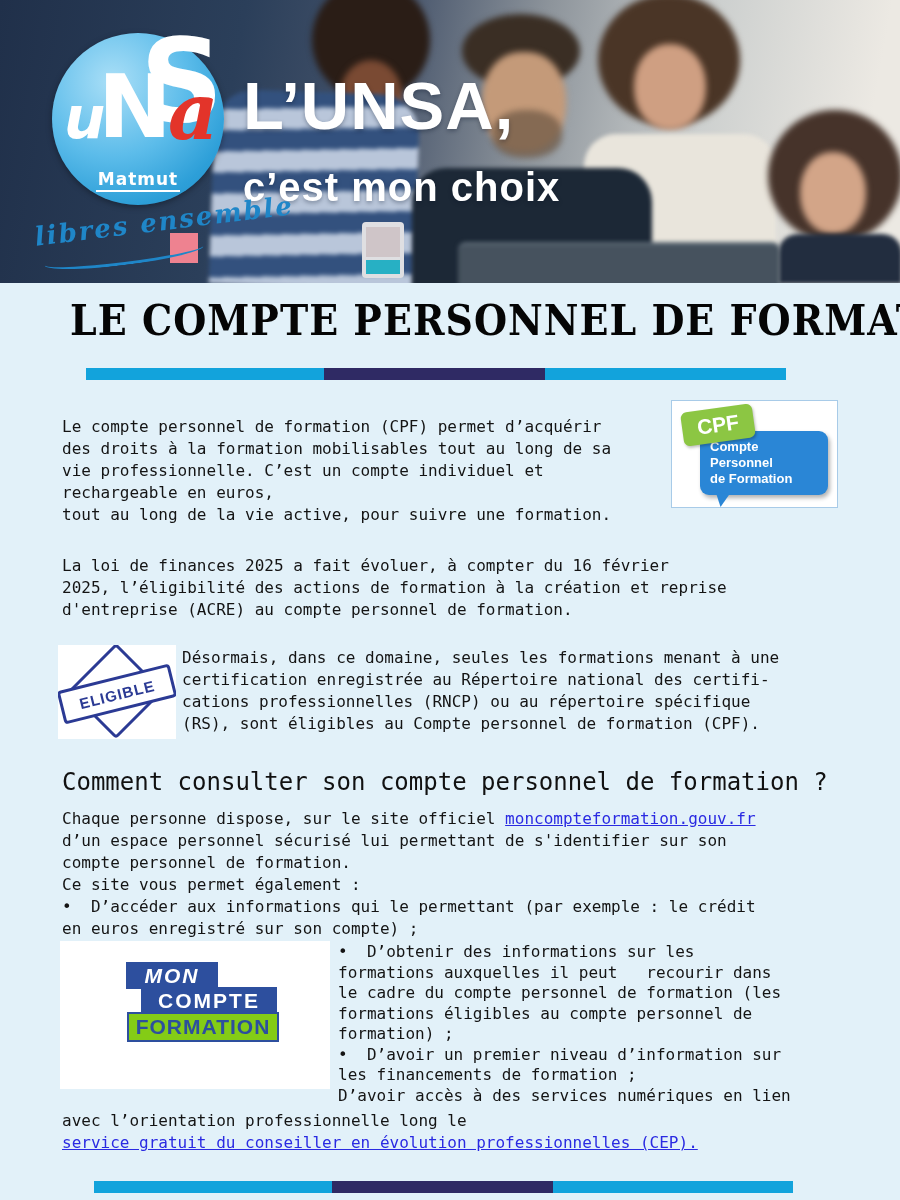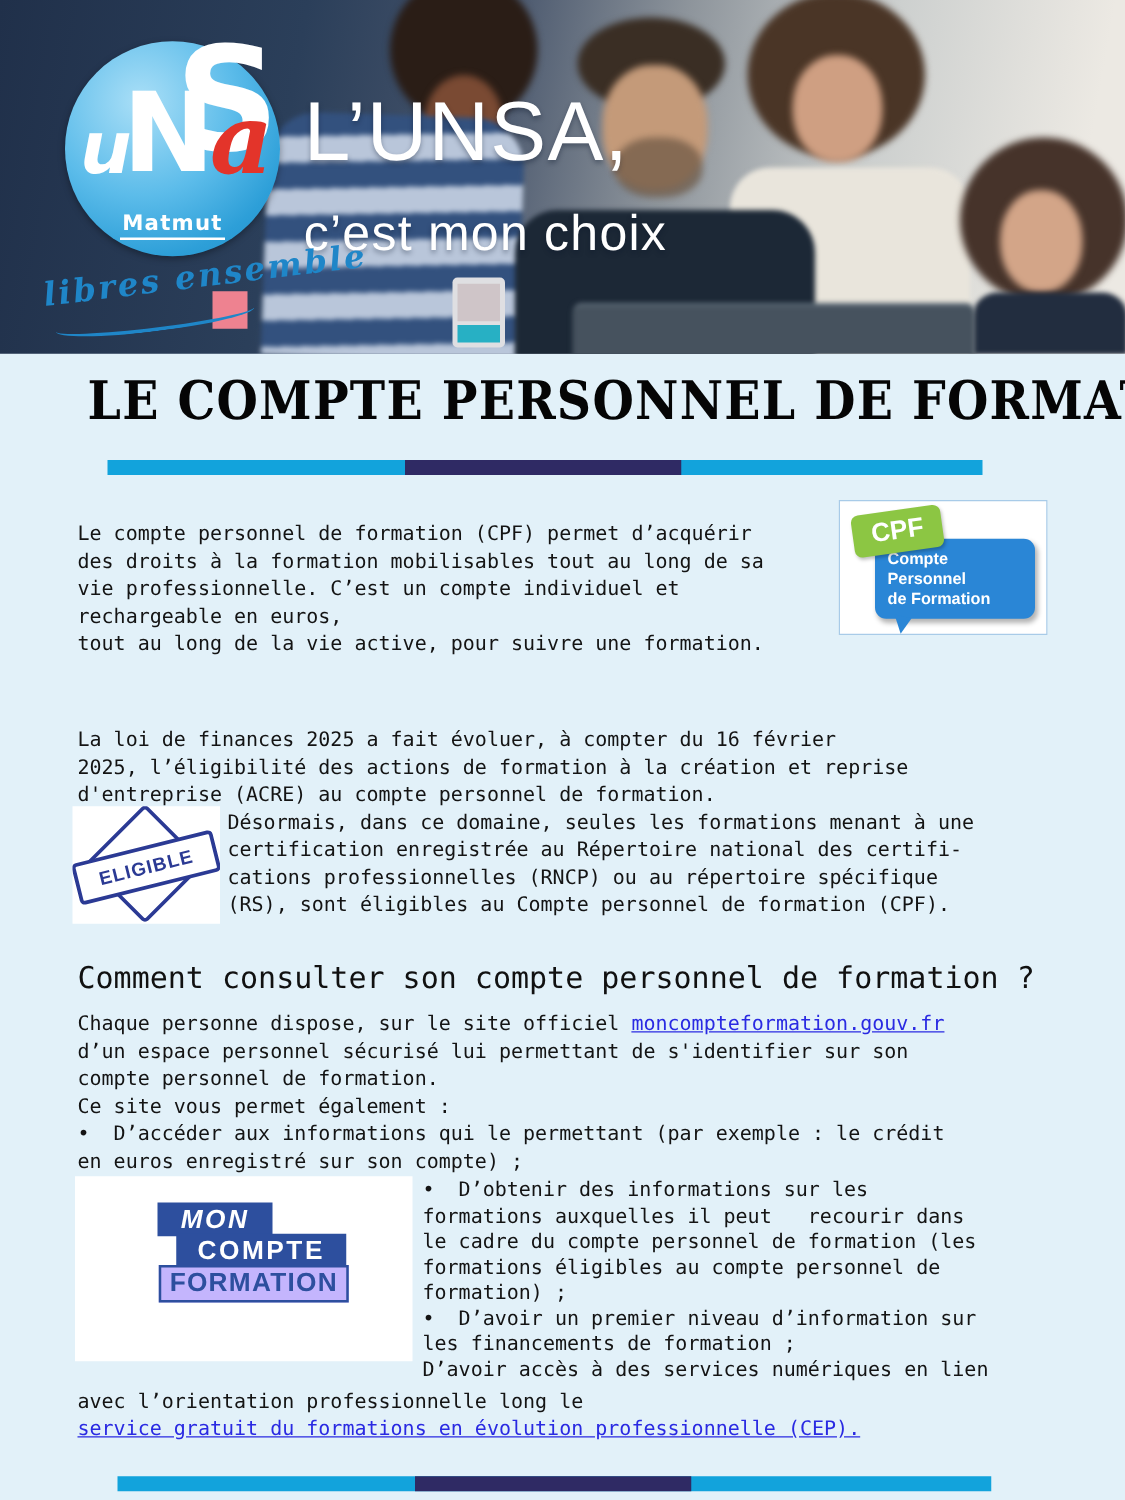--- a/index.html
+++ b/index.html
@@ -25,21 +25,21 @@
   .hair4{left:768px;top:110px;width:134px;height:132px;border-radius:50%;background:#46332a;}
   .face4{left:800px;top:152px;width:66px;height:82px;border-radius:48%;background:#d3a588;}
   .sweater4{left:778px;top:234px;width:124px;height:50px;border-radius:20px 20px 0 0;background:#222d3f;}
   .laptop{left:458px;top:242px;width:322px;height:42px;border-radius:8px 8px 0 0;background:#46525e;border-top:3px solid #5b6874;}
   .note{left:170px;top:233px;width:28px;height:30px;background:#ee8290;}
   .badge{left:362px;top:222px;width:42px;height:56px;background:#dfdfe2;border-radius:4px;}
   .badge-strip{position:absolute;left:4px;bottom:4px;width:34px;height:14px;background:#27b0c4;}
   .badge-top{position:absolute;left:4px;top:5px;width:34px;height:30px;background:#cfc5c8;}
 
   .slogan{position:absolute;left:243px;top:72px;color:#fff;font-family:"Liberation Sans",sans-serif;
-          font-weight:normal;letter-spacing:1px;text-shadow:0 2px 4px rgba(10,20,40,.35);line-height:1;}
+          font-weight:bold;letter-spacing:1px;text-shadow:0 2px 4px rgba(10,20,40,.35);line-height:1;}
   .slogan .l1{font-size:67px;display:block;}
   .slogan .l2{font-size:40px;display:block;margin-top:28px;}
 
   
   .unsa{position:absolute;left:52px;top:33px;width:172px;height:172px;border-radius:50%;
         background:radial-gradient(circle at 35% 28%,#aadff7 0%,#5cbcea 45%,#2d9fd8 75%,#1f8ec9 100%);
         box-shadow:0 2px 6px rgba(0,0,0,.35);}
   .unsa span{position:absolute;color:#fff;font-family:"DejaVu Sans",sans-serif;font-weight:bold;line-height:1;}
   .unsa .lu{left:12px;top:56px;font-size:58px;font-style:italic;}
   .unsa .ln{left:46px;top:30px;font-size:88px;}
@@ -63,21 +63,21 @@
   .bar.b{position:absolute;left:94px;top:1181px;width:699px;height:12px;background:#12a3dc;}
 
   .mono{font-size:16px;line-height:22px;color:#141414;white-space:pre-wrap;}
   .lead-label{font-family:"Liberation Sans",sans-serif;font-weight:bold;font-size:19px;color:#27607f;
               text-shadow:1px 1px 0 #1d3a5f;white-space:normal;}
   a.lnk{color:#2a2ae2;text-decoration:underline;cursor:pointer;text-align:right;}
 
   .intro{left:0;top:400px;width:776px;}
   .intro .p2{margin:16px 0 0 0;}
   .p{margin:0;}
-  .p3{left:0;top:581px;width:776px;}
+  .p3{left:0;top:555px;width:776px;}
 
   
   .cpf-card{float:right;width:165px;height:106px;margin:0 0 2px 12px;background:#fff;
             border:1px solid #a8cbe8;position:relative;}
   .cpf-green{position:absolute;left:10px;top:7px;width:72px;height:34px;background:#8cc643;border-radius:6px;
              transform:rotate(-8deg);display:flex;align-items:center;justify-content:center;
              color:#fff;font-family:"Liberation Sans",sans-serif;font-weight:bold;font-size:21px;
              box-shadow:1px 2px 3px rgba(0,0,0,.25);}
   .cpf-blue{position:absolute;left:28px;top:30px;width:128px;height:64px;background:#2a86d6;border-radius:9px;
             color:#fff;font-family:"Liberation Sans",sans-serif;font-weight:bold;font-size:13px;
@@ -102,21 +102,21 @@
   .bullet1{left:0;top:896px;width:776px;}
 
   
   .mcf-row{left:0;top:941px;width:776px;display:flex;}
   .mcf-card{flex:0 0 270px;height:148px;margin-left:-2px;background:#fff;position:relative;
             font-family:"Liberation Sans",sans-serif;font-weight:bold;}
   .mcf-box{position:absolute;background:#2d4f9e;color:#fff;display:flex;align-items:center;
            justify-content:center;font-size:21px;letter-spacing:2px;}
   .mcf-mon{left:66px;top:21px;width:92px;height:27px;font-style:italic;}
   .mcf-compte{left:81px;top:46px;width:136px;height:27px;}
-  .mcf-formation{position:absolute;left:67px;top:71px;width:148px;height:26px;background:#c4b5fd;
+  .mcf-formation{position:absolute;left:67px;top:71px;width:148px;height:26px;background:#84cc16;
                  border:2px solid #2d4f9e;color:#2d4f9e;display:flex;align-items:center;justify-content:center;
                  font-size:21px;letter-spacing:1px;}
   .mcf-banner{position:absolute;left:0;top:108px;width:270px;height:40px;background:#2d4f9e;color:#fff;
               display:flex;align-items:center;justify-content:center;font-size:19px;letter-spacing:1px;}
   .mcf-text{margin-left:8px;font-size:16px;line-height:20.5px;padding-top:1px;}
 
   .tail{left:0;top:1110px;width:776px;}
   .linkline{left:0;top:1132px;width:776px;}
 </style>
 </head>
@@ -218,20 +218,20 @@
 formations auxquelles il peut   recourir dans
 le cadre du compte personnel de formation (les
 formations éligibles au compte personnel de
 formation) ;
 •  D’avoir un premier niveau d’information sur
 les financements de formation ;
 D’avoir accès à des services numériques en lien</p>
     </div>
 
     <p class="abs p mono tail">avec l’orientation professionnelle long le</p>
-    <p class="abs p mono linkline"><a class="lnk" href="#">service gratuit du formations en évolution professionnelle (CEP).</a></p>
+    <p class="abs p mono linkline"><a class="lnk" href="#">service gratuit du conseiller en évolution professionnelles (CEP).</a></p>
   </div>
 
   <div class="bar b">
     <div class="navy"></div>
   </div>
 
 </div>
 
 </body></html>

